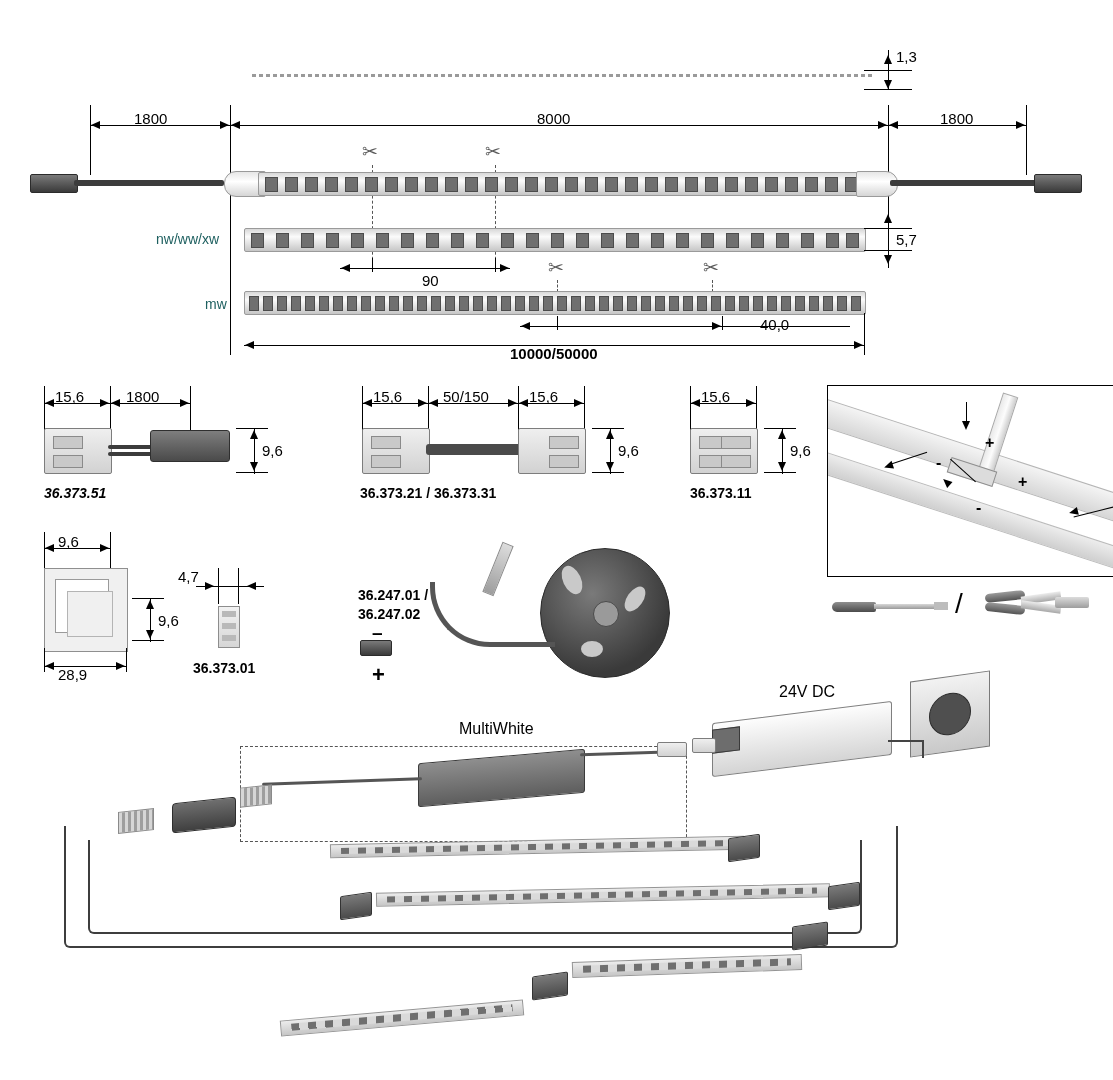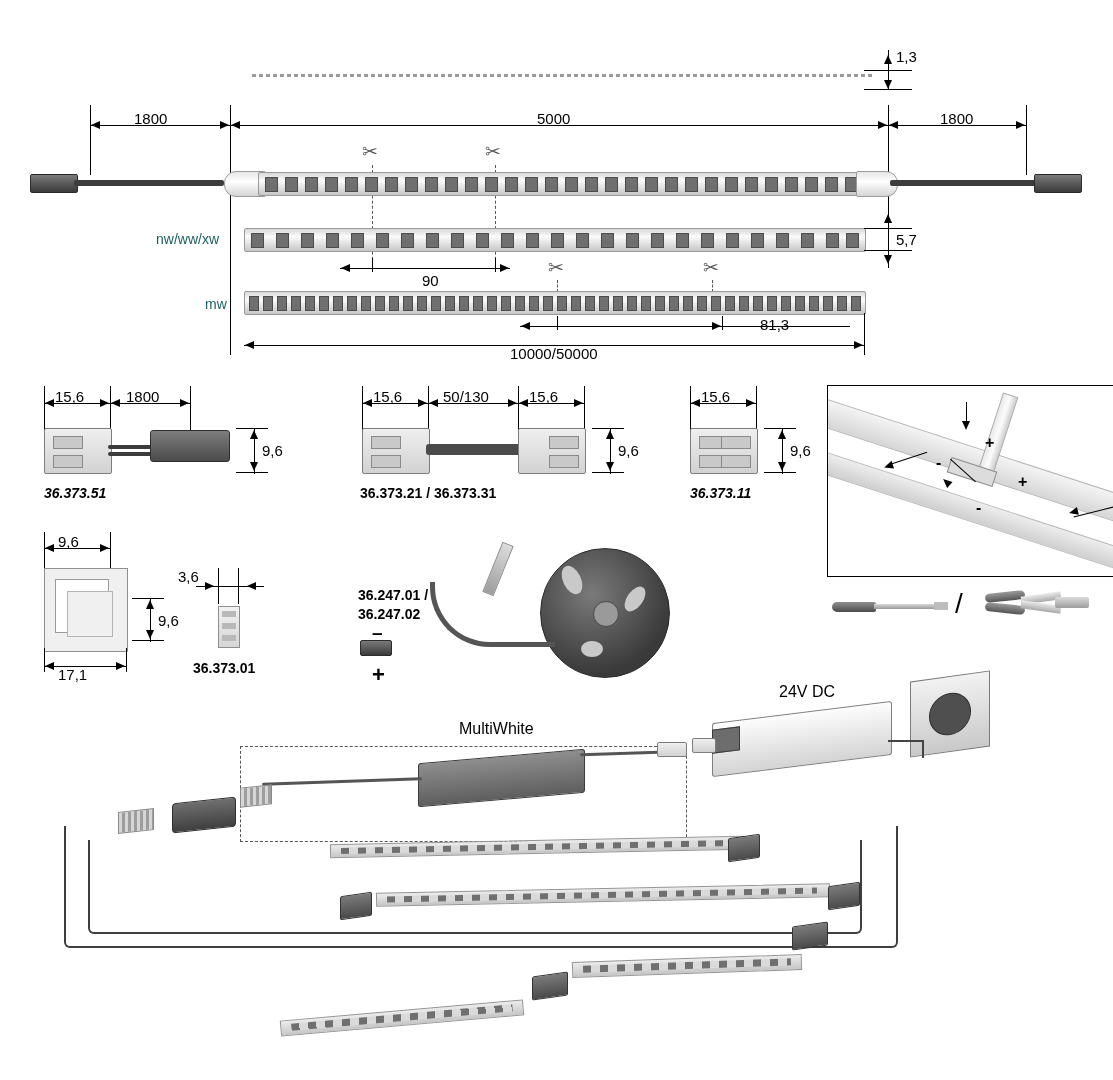--- a/index.html
+++ b/index.html
@@ -51,21 +51,21 @@
   <div class="dimline v1" style="left:1026px;top:105px;height:70px;"></div>
 
   <div class="dimline h1" style="left:90px;top:125px;width:140px;"></div>
   <div class="ar l" style="left:91px;top:121px;"></div>
   <div class="ar r" style="left:220px;top:121px;"></div>
   <div class="lbl" style="left:134px;top:110px;">1800</div>
 
   <div class="dimline h1" style="left:230px;top:125px;width:658px;"></div>
   <div class="ar l" style="left:231px;top:121px;"></div>
   <div class="ar r" style="left:878px;top:121px;"></div>
-  <div class="lbl" style="left:537px;top:110px;">5000</div>
+  <div class="lbl" style="left:537px;top:110px;">8000</div>
 
   <div class="dimline h1" style="left:888px;top:125px;width:138px;"></div>
   <div class="ar l" style="left:889px;top:121px;"></div>
   <div class="ar r" style="left:1016px;top:121px;"></div>
   <div class="lbl" style="left:940px;top:110px;">1800</div>
 
   <div class="scissor" style="left:362px;top:140px;">✂</div>
   <div class="scissor" style="left:485px;top:140px;">✂</div>
   <div class="dash" style="left:372px;top:165px;height:105px;"></div>
   <div class="dash" style="left:495px;top:165px;height:105px;"></div>
@@ -209,27 +209,27 @@
         <div class="led" style="left:592px;top:4px;width:8px;height:13px;"></div>
         <div class="led" style="left:606px;top:4px;width:8px;height:13px;"></div>
     </div>
   </div>
 
   <div class="dimline h1" style="left:520px;top:326px;width:330px;"></div>
   <div class="ar l" style="left:521px;top:322px;"></div>
   <div class="ar r" style="left:712px;top:322px;"></div>
   <div class="dimline v1" style="left:557px;top:316px;height:14px;"></div>
   <div class="dimline v1" style="left:722px;top:316px;height:14px;"></div>
-  <div class="lbl" style="left:760px;top:316px;">81,3</div>
+  <div class="lbl" style="left:760px;top:316px;">40,0</div>
 
   <div class="dimline v1" style="left:864px;top:313px;height:42px;"></div>
   <div class="dimline h1" style="left:244px;top:345px;width:620px;"></div>
   <div class="ar l" style="left:245px;top:341px;"></div>
   <div class="ar r" style="left:854px;top:341px;"></div>
-  <div class="lbl" style="left:510px;top:345px;">10000/50000</div>
+  <div class="lbl" style="left:510px;top:345px;font-weight:bold;">10000/50000</div>
 
   <div class="dimline v1" style="left:44px;top:386px;height:52px;"></div>
   <div class="dimline v1" style="left:110px;top:386px;height:52px;"></div>
   <div class="dimline v1" style="left:190px;top:386px;height:52px;"></div>
   <div class="dimline h1" style="left:44px;top:403px;width:66px;"></div>
   <div class="ar l" style="left:45px;top:399px;"></div>
   <div class="ar r" style="left:100px;top:399px;"></div>
   <div class="lbl" style="left:55px;top:388px;">15,6</div>
   <div class="dimline h1" style="left:110px;top:403px;width:80px;"></div>
   <div class="ar l" style="left:111px;top:399px;"></div>
@@ -255,21 +255,21 @@
   <div class="dimline v1" style="left:428px;top:386px;height:52px;"></div>
   <div class="dimline v1" style="left:518px;top:386px;height:52px;"></div>
   <div class="dimline v1" style="left:584px;top:386px;height:52px;"></div>
   <div class="dimline h1" style="left:362px;top:403px;width:66px;"></div>
   <div class="ar l" style="left:363px;top:399px;"></div>
   <div class="ar r" style="left:418px;top:399px;"></div>
   <div class="lbl" style="left:373px;top:388px;">15,6</div>
   <div class="dimline h1" style="left:428px;top:403px;width:90px;"></div>
   <div class="ar l" style="left:429px;top:399px;"></div>
   <div class="ar r" style="left:508px;top:399px;"></div>
-  <div class="lbl" style="left:443px;top:388px;">50/130</div>
+  <div class="lbl" style="left:443px;top:388px;">50/150</div>
   <div class="dimline h1" style="left:518px;top:403px;width:66px;"></div>
   <div class="ar l" style="left:519px;top:399px;"></div>
   <div class="ar r" style="left:574px;top:399px;"></div>
   <div class="lbl" style="left:529px;top:388px;">15,6</div>
 
   <div class="conn" style="left:362px;top:428px;width:66px;height:44px;">
     <div class="abs" style="left:8px;top:7px;width:28px;height:11px;background:#c9c9c9;border:1px solid #8a8a8a;"></div>
     <div class="abs" style="left:8px;top:26px;width:28px;height:11px;background:#c9c9c9;border:1px solid #8a8a8a;"></div>
   </div>
   <div class="cable" style="left:426px;top:444px;width:96px;height:11px;background:#4a4a4a;border-radius:3px;"></div>
@@ -296,21 +296,21 @@
     <div class="abs" style="left:8px;top:26px;width:28px;height:11px;background:#c9c9c9;border:1px solid #8a8a8a;"></div>
     <div class="abs" style="left:30px;top:7px;width:28px;height:11px;background:#c9c9c9;border:1px solid #8a8a8a;"></div>
     <div class="abs" style="left:30px;top:26px;width:28px;height:11px;background:#c9c9c9;border:1px solid #8a8a8a;"></div>
   </div>
   <div class="dimline v1" style="left:782px;top:428px;height:46px;"></div>
   <div class="arv u" style="left:778px;top:430px;"></div>
   <div class="arv d" style="left:778px;top:462px;"></div>
   <div class="dimline h1" style="left:764px;top:428px;width:32px;"></div>
   <div class="dimline h1" style="left:764px;top:472px;width:32px;"></div>
   <div class="lbl" style="left:790px;top:442px;">9,6</div>
-  <div class="capt" style="left:690px;top:485px;font-style:italic;">36.373.11</div>
+  <div class="capt" style="left:690px;top:485px;">36.373.11</div>
 
   <div class="photo" style="left:827px;top:385px;width:286px;height:190px;">
     <div class="abs" style="left:-10px;top:10px;width:330px;height:26px;background:linear-gradient(#f4f4f4,#d6d6d6);border:1px solid #b6b6b6;transform:rotate(18deg);transform-origin:0 0;"></div>
     <div class="abs" style="left:-20px;top:60px;width:340px;height:20px;background:linear-gradient(#ededed,#cfcfcf);border:1px solid #bcbcbc;transform:rotate(18deg);transform-origin:0 0;"></div>
     <div class="abs" style="left:150px;top:5px;width:14px;height:78px;background:linear-gradient(90deg,#e9e9e9,#fcfcfc,#cdcdcd);border:1px solid #a9a9a9;transform:rotate(18deg);transform-origin:50% 100%;"></div>
     <div class="abs" style="left:120px;top:78px;width:46px;height:14px;background:#dcdcdc;border:1px solid #8e8e8e;transform:rotate(18deg);"></div>
     <div class="abs" style="left:138px;top:16px;width:1px;height:22px;background:#000;"></div>
     <div class="arv d" style="left:134px;top:35px;"></div>
     <div class="abs" style="left:60px;top:72px;width:40px;height:1px;background:#000;transform:rotate(-18deg);"></div>
     <div class="ar l" style="left:56px;top:76px;transform:rotate(-18deg);"></div>
@@ -354,28 +354,28 @@
   <div class="arv d" style="left:146px;top:630px;"></div>
   <div class="dimline h1" style="left:132px;top:598px;width:32px;"></div>
   <div class="dimline h1" style="left:132px;top:640px;width:32px;"></div>
   <div class="lbl" style="left:158px;top:612px;">9,6</div>
 
   <div class="dimline h1" style="left:44px;top:666px;width:82px;"></div>
   <div class="ar l" style="left:45px;top:662px;"></div>
   <div class="ar r" style="left:116px;top:662px;"></div>
   <div class="dimline v1" style="left:44px;top:648px;height:24px;"></div>
   <div class="dimline v1" style="left:126px;top:648px;height:24px;"></div>
-  <div class="lbl" style="left:58px;top:666px;">17,1</div>
+  <div class="lbl" style="left:58px;top:666px;">28,9</div>
 
   <div class="dimline v1" style="left:218px;top:568px;height:36px;"></div>
   <div class="dimline v1" style="left:238px;top:568px;height:36px;"></div>
   <div class="dimline h1" style="left:196px;top:586px;width:68px;"></div>
   <div class="ar r" style="left:205px;top:582px;"></div>
   <div class="ar l" style="left:247px;top:582px;"></div>
-  <div class="lbl" style="left:178px;top:568px;">3,6</div>
+  <div class="lbl" style="left:178px;top:568px;">4,7</div>
   <div class="abs" style="left:218px;top:606px;width:20px;height:40px;background:linear-gradient(#f2f2f2,#d6d6d6);border:1px solid #8d8d8d;">
     <div class="abs" style="left:3px;top:4px;width:14px;height:6px;background:#b9b9b9;"></div>
     <div class="abs" style="left:3px;top:16px;width:14px;height:6px;background:#b9b9b9;"></div>
     <div class="abs" style="left:3px;top:28px;width:14px;height:6px;background:#b9b9b9;"></div>
   </div>
   <div class="capt" style="left:193px;top:660px;">36.373.01</div>
 
   <div class="capt" style="left:358px;top:586px;white-space:pre;line-height:19px;">36.247.01 /
 36.247.02</div>
   <div class="abs" style="left:540px;top:548px;width:128px;height:128px;border-radius:50%;background:radial-gradient(circle at 40% 35%,#7a7a7a,#3a3a3a 70%);border:1px solid #2a2a2a;">

